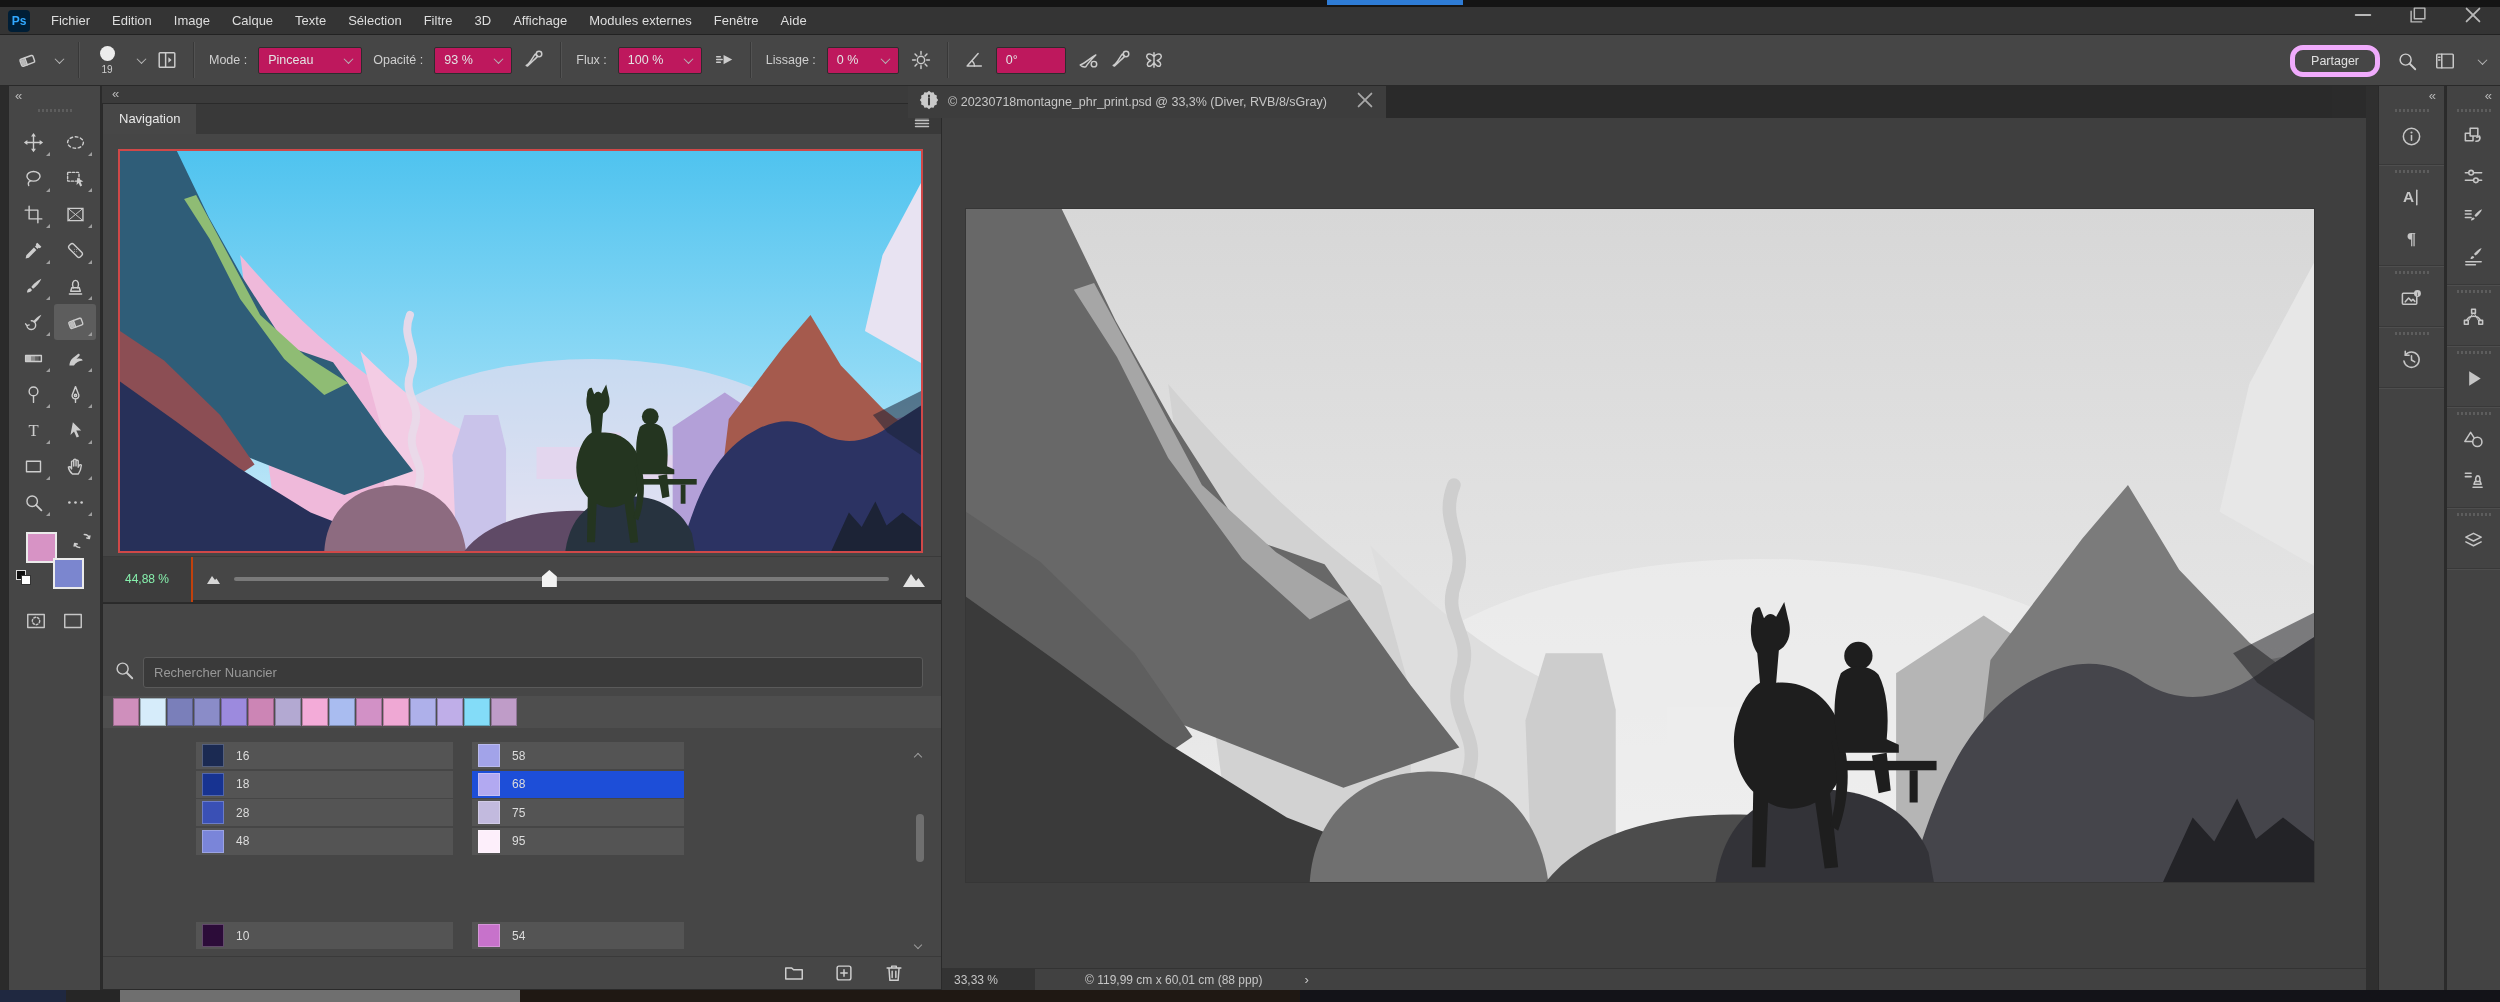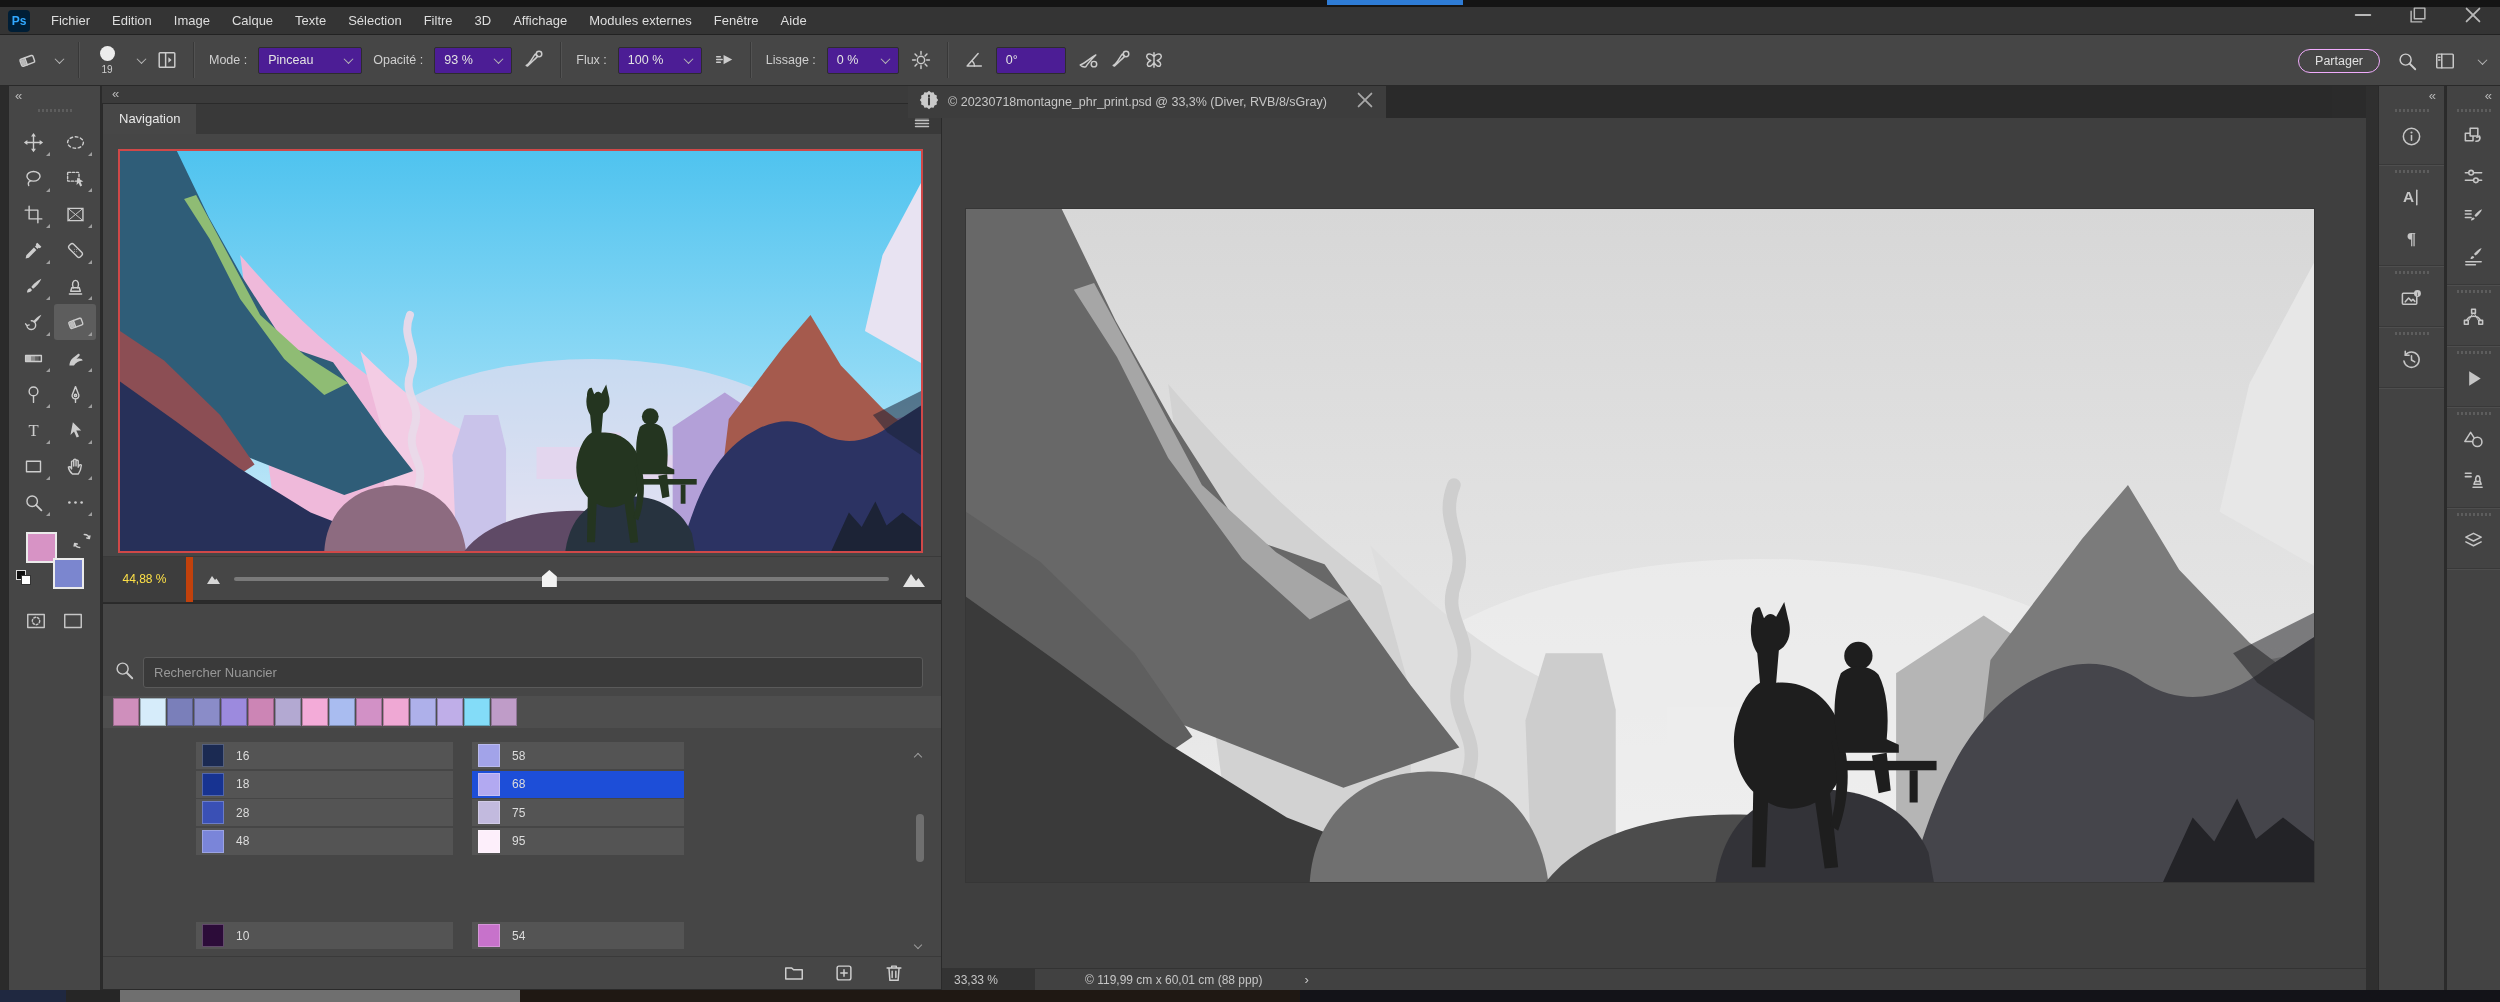--- a/index.html
+++ b/index.html
@@ -24,27 +24,27 @@
   
   .optionsbar { position:absolute; left:0; top:34px; width:2500px; height:52px; background:#464646;
                 border-top:1px solid #222; border-bottom:1px solid #292929;
                 display:flex; align-items:center; padding-left:16px; gap:11px; }
   .optionsbar .icon { color:#cccccc; display:flex; align-items:center; }
   .optionsbar .icon svg { width:22px; height:22px; }
   .vdiv { width:1px; height:36px; background:#383838; box-shadow:1px 0 0 #525252; margin:0 4px; }
   .chev { display:inline-block; width:7px; height:7px; border-right:1.6px solid #b5b5b5;
           border-bottom:1.6px solid #b5b5b5; transform:rotate(45deg) translate(-1px,-1px); margin-left:7px; }
   .opt-label { font-size:12.5px; color:#cfcfcf; }
-  .opt-field { display:flex; align-items:center; background:#4c1d95; border:1px solid #2d2d2d;
+  .opt-field { display:flex; align-items:center; background:#be185d; border:1px solid #2d2d2d;
                border-radius:2px; height:27px; padding:0 9px; color:#e3e3e3; font-size:12.5px; }
   .brush-preview { display:flex; flex-direction:column; align-items:center; width:26px; }
   .brush-dot { width:15px; height:15px; border-radius:50%; background:#ececec; }
   .brush-size { font-size:10px; color:#cfcfcf; margin-top:3px; }
   .opt-right { position:absolute; right:14px; top:0; height:52px; display:flex; align-items:center; gap:16px; }
-  .share-btn { border:1px solid #f0abfc; border-radius:13px; padding:4px 16px; font-size:12.5px; color:#e0e0e0; }
+  .share-btn { border:5px solid #f0abfc; border-radius:13px; padding:4px 16px; font-size:12.5px; color:#e0e0e0; }
 
   
   .tooldock { position:absolute; left:8px; top:86px; width:93px; height:904px; background:#464646;
               border-right:1px solid #2a2a2a; border-left:1px solid #2a2a2a; }
   .dock-collapse { font-size:13px; color:#b9b9b9; padding:2px 0 0 6px; height:18px; }
   .grip { height:12px; display:flex; align-items:center; justify-content:center; }
   .grip i { width:34px; height:3px; background:repeating-linear-gradient(90deg,#5d5d5d 0 2px,transparent 2px 4px); }
   .tools-grid { display:flex; flex-wrap:wrap; padding:8px 2px 0 3px; }
   .tool { width:42px; height:36px; display:flex; align-items:center; justify-content:center;
           color:#cdcdcd; position:relative; border-radius:3px; }
@@ -73,22 +73,22 @@
   .panel-tab { padding:0 16px; font-size:13px; line-height:30px; color:#b5b5b5; background:#393939; }
   .panel-tab.active { background:#474747; color:#e8e8e8; }
   .panel-menu { position:absolute; right:8px; top:7px; color:#c0c0c0; }
   .panel-menu svg { width:16px; height:16px; }
 
   .nav-thumb { position:absolute; left:15px; top:45px; width:805px; height:404px;
                border:2px solid #d04848; background:#777; }
   .nav-thumb svg { display:block; width:100%; height:100%; }
   .nav-footer { position:absolute; left:0; top:452px; width:838px; height:45px; border-top:1px solid #3a3a3a;
                 display:flex; align-items:center; }
-  .nav-zoom-field { width:90px; height:45px; background:#3d3d3d; border-right:7px solid #c2410c;
-                    display:flex; align-items:center; justify-content:center; font-size:12px; color:#fde047; }
+  .nav-zoom-field { width:90px; height:45px; background:#3d3d3d; border-right:2px solid #c2410c;
+                    display:flex; align-items:center; justify-content:center; font-size:12px; color:#86efac; }
   .mountain { color:#e0e0e0; }
   .mountain svg { display:block; }
   .nav-track { position:relative; height:4px; background:#7a7a7a; border-radius:2px; flex:1; margin:0 14px; }
   .nav-thumbpos { position:absolute; left:47%; top:-7px; width:15px; height:17px; background:#f2f2f2;
                   clip-path:polygon(50% 0,100% 38%,100% 100%,0 100%,0 38%); }
 
   .sw-search { position:absolute; left:0; top:50px; width:838px; height:36px; display:flex; align-items:center; }
   .sw-search .icon { color:#c9c9c9; margin:0 8px 0 10px; } .sw-search .icon svg{ width:17px; height:17px; }
   .sw-input { flex:1; margin-right:18px; height:31px; background:#3a3a3a; border:1px solid #5a5a5a;
               border-radius:3px; color:#dcdcdc; font-size:13px; padding:0 10px; outline:none;

